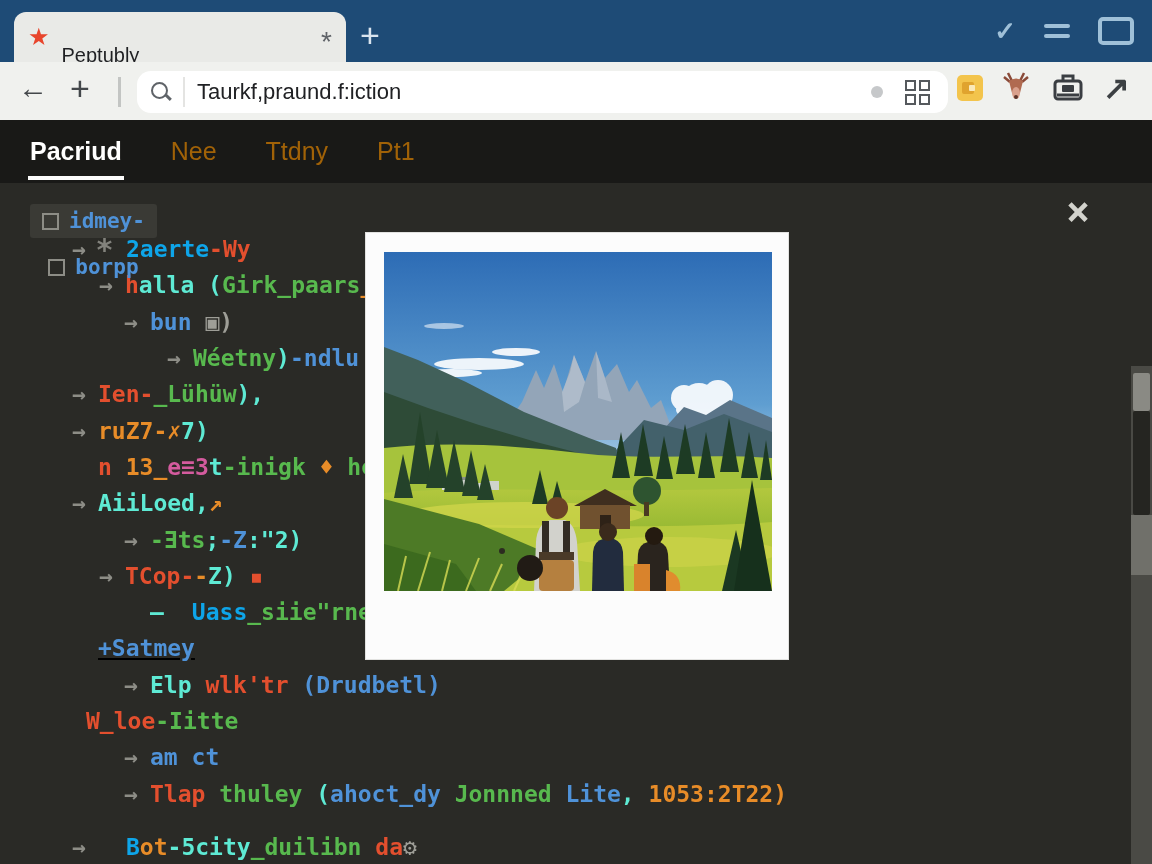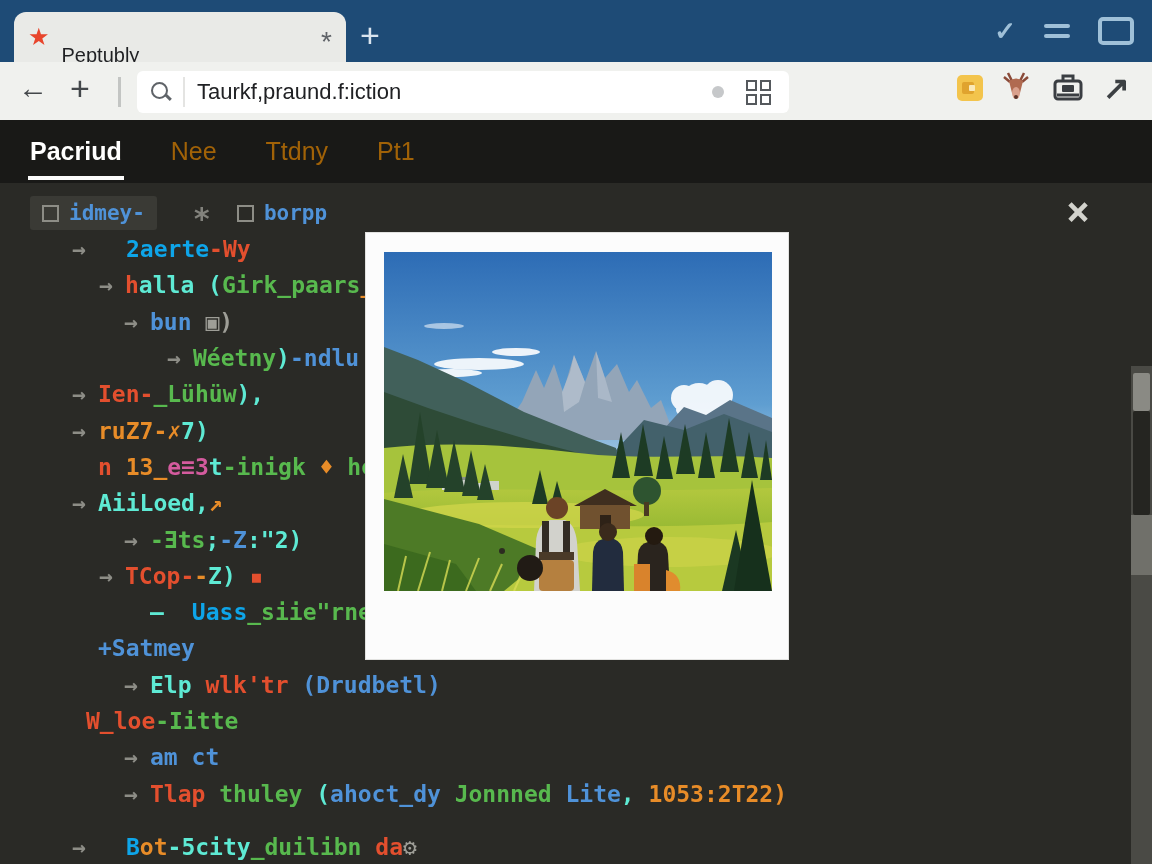--- a/index.html
+++ b/index.html
@@ -18,22 +18,22 @@
   .tb-check{color:#9fc0d8;font-size:26px;font-weight:bold;}
   .tb-menu{display:flex;flex-direction:column;gap:6px;}
   .tb-menu i{display:block;width:26px;height:4px;background:#9fc0d8;border-radius:2px;}
   .tb-window{width:28px;height:20px;border:4px solid #9fc0d8;border-radius:5px;}
 
   
   .toolbar{position:absolute;left:0;top:62px;width:1152px;height:58px;background:#f0f1ee;}
   .nav-back{position:absolute;left:18px;top:9px;font-size:30px;color:#43474a;font-weight:bold;}
   .nav-plus{position:absolute;left:70px;top:7px;font-size:34px;color:#43474a;}
   .tb-divider{position:absolute;left:118px;top:15px;width:3px;height:30px;background:#c3c5c3;}
-  .url-field{position:absolute;left:137px;top:9px;width:652px;height:42px;background:#ffffff;
-    border-radius:6px;display:flex;align-items:center;}
+  .url-field{position:absolute;left:137px;top:9px;width:811px;height:42px;background:#ffffff;
+    border-radius:14px;display:flex;align-items:center;}
   .mag{position:relative;width:20px;height:20px;margin:0 12px 0 14px;}
   .mag::before{content:"";position:absolute;left:0;top:0;width:13px;height:13px;border:2.5px solid #5f6368;border-radius:50%;}
   .mag::after{content:"";position:absolute;left:14px;top:14px;width:7px;height:2.5px;background:#5f6368;transform:rotate(45deg);}
   .url-sep{width:2px;height:30px;background:#e4e4e2;margin-right:12px;}
   .url-text{font-size:22px;color:#202124;flex:1;}
   .url-dot{width:12px;height:12px;border-radius:50%;background:#c6c8ca;margin-right:22px;}
   .grid-icon{display:grid;grid-template-columns:11px 11px;grid-template-rows:11px 11px;gap:3px;margin-right:18px;}
   .grid-icon i{border:2.5px solid #55595d;}
   .ext-yellow{position:absolute;left:957px;top:13px;width:26px;height:26px;background:#f3c44c;border-radius:5px;}
   .ext-yellow i{position:absolute;left:5px;top:7px;width:12px;height:12px;background:#e0a32e;border-radius:2px;}
@@ -44,21 +44,21 @@
 
   
   .navbar{position:absolute;left:0;top:120px;width:1152px;height:63px;background:#191917;
     display:flex;align-items:center;padding-left:28px;box-sizing:border-box;gap:45px;}
   .nav-item{color:#a16207;font-size:25px;padding:14px 2px;}
   .nav-item.active{color:#ffffff;font-weight:bold;border-bottom:4px solid #fafafa;padding-bottom:10px;}
 
   
   .editor{position:absolute;left:0;top:183px;width:1152px;height:681px;background:#2a2a26;
     font-family:"DejaVu Sans Mono",monospace;font-weight:bold;}
-  .chips{position:absolute;left:30px;top:13px;display:flex;align-items:center;}
+  .chips{position:absolute;left:30px;top:21px;display:flex;align-items:center;flex-direction:column;}
   .chip{display:flex;align-items:center;gap:10px;padding:5px 12px;border-radius:3px;}
   .chip.active{background:#3a3a35;}
   .chip .sq{width:13px;height:13px;border:2.5px solid #8d8d86;}
   .chip .lbl{color:#4f92d8;font-size:21px;}
   .sparkle{color:#82827c;font-size:30px;margin:12px 14px 0 36px;line-height:0;}
   .code{position:absolute;left:0;top:0;width:1152px;padding-top:48px;}
   .code-line{height:36.3px;display:flex;align-items:center;font-size:23px;white-space:pre;}
   .code-line.gap{margin-top:17px;}
   .arrow{color:#8d8d86;width:26px;display:inline-block;}
   .c-blue{color:#4f92d8;} .c-green{color:#58b94e;} .c-orange{color:#e88c28;}
@@ -149,21 +149,21 @@
       <div class="code-line" style="padding-left: 99px;"><span class="arrow">→</span><span class="c-red">h</span><span class="c-white">alla</span><span class="c-white"> (</span><span class="c-green">Girk_paars</span><span class="c-orange">_</span><span class="c-red"> -</span></div>
       <div class="code-line" style="padding-left: 124px;"><span class="arrow">→</span><span class="c-blue">bun </span><span class="c-grey">▣)</span></div>
       <div class="code-line" style="padding-left: 167px;"><span class="arrow">→</span><span class="c-green">Wéetny</span><span class="c-white">)</span><span class="c-blue">-ndlu</span></div>
       <div class="code-line" style="padding-left: 72px;"><span class="arrow">→</span><span class="c-red">Ien-</span><span class="c-green">_Lühüw</span><span class="c-white">),</span></div>
       <div class="code-line" style="padding-left: 72px;"><span class="arrow">→</span><span class="c-orange">ruZ7-</span><span class="c-orange">✗</span><span class="c-white">7)</span></div>
       <div class="code-line" style="padding-left: 98px;"><span class="c-red">n </span><span class="c-orange">13_</span><span class="c-pink">e≡3</span><span class="c-white">t</span><span class="c-green">-inigk </span><span class="c-orange">♦</span><span class="c-green"> he</span></div>
       <div class="code-line" style="padding-left: 72px;"><span class="arrow">→</span><span class="c-white">AiiLoed,</span><span class="c-orange">↗</span></div>
       <div class="code-line" style="padding-left: 124px;"><span class="arrow">→</span><span class="c-green">-Ǝts</span><span class="c-white">;</span><span class="c-blue">-Z</span><span class="c-white">:"2)</span></div>
       <div class="code-line" style="padding-left: 99px;"><span class="arrow">→</span><span class="c-red">TCop-</span><span class="c-orange">-</span><span class="c-white">Z) </span><span class="c-red">▪</span></div>
       <div class="code-line" style="padding-left: 150px;"><span class="c-white">—</span><span class="c-yellow">Uass</span><span class="c-green">_siie"rne</span></div>
-      <div class="code-line" style="padding-left: 98px;"><span class="c-blue">+Satmey</span></div>
+      <div class="code-line" style="padding-left: 98px; text-decoration: underline;"><span class="c-blue">+Satmey</span></div>
       <div class="code-line" style="padding-left: 124px;"><span class="arrow">→</span><span class="c-white">Elp </span><span class="c-red">wlk'tr </span><span class="c-blue">(Drudbetl)</span></div>
       <div class="code-line" style="padding-left: 86px;"><span class="c-red">W_loe</span><span class="c-green">-Iitte </span></div>
       <div class="code-line" style="padding-left: 124px;"><span class="arrow">→</span><span class="c-blue">am ct</span></div>
       <div class="code-line" style="padding-left: 124px;"><span class="arrow">→</span><span class="c-red">Tlap </span><span class="c-green">thuley </span><span class="c-white">(</span><span class="c-blue">ahoct_dy </span><span class="c-green">Jonnned </span><span class="c-blue">Lite</span><span class="c-white">, </span><span class="c-orange">1053:2T22)</span></div>
       <div class="code-line gap" style="padding-left: 72px;"><span class="arrow">→</span><span class="c-yellow">B</span><span class="c-orange">ot</span><span class="c-white">-5city</span><span class="c-green">_duilibn</span><span class="c-red"> da</span><span class="c-grey">⚙</span></div>
     </div>
   <div class="chips">
     <span class="chip active">
       <span class="sq"></span>
       <span class="lbl">idmey-</span>

